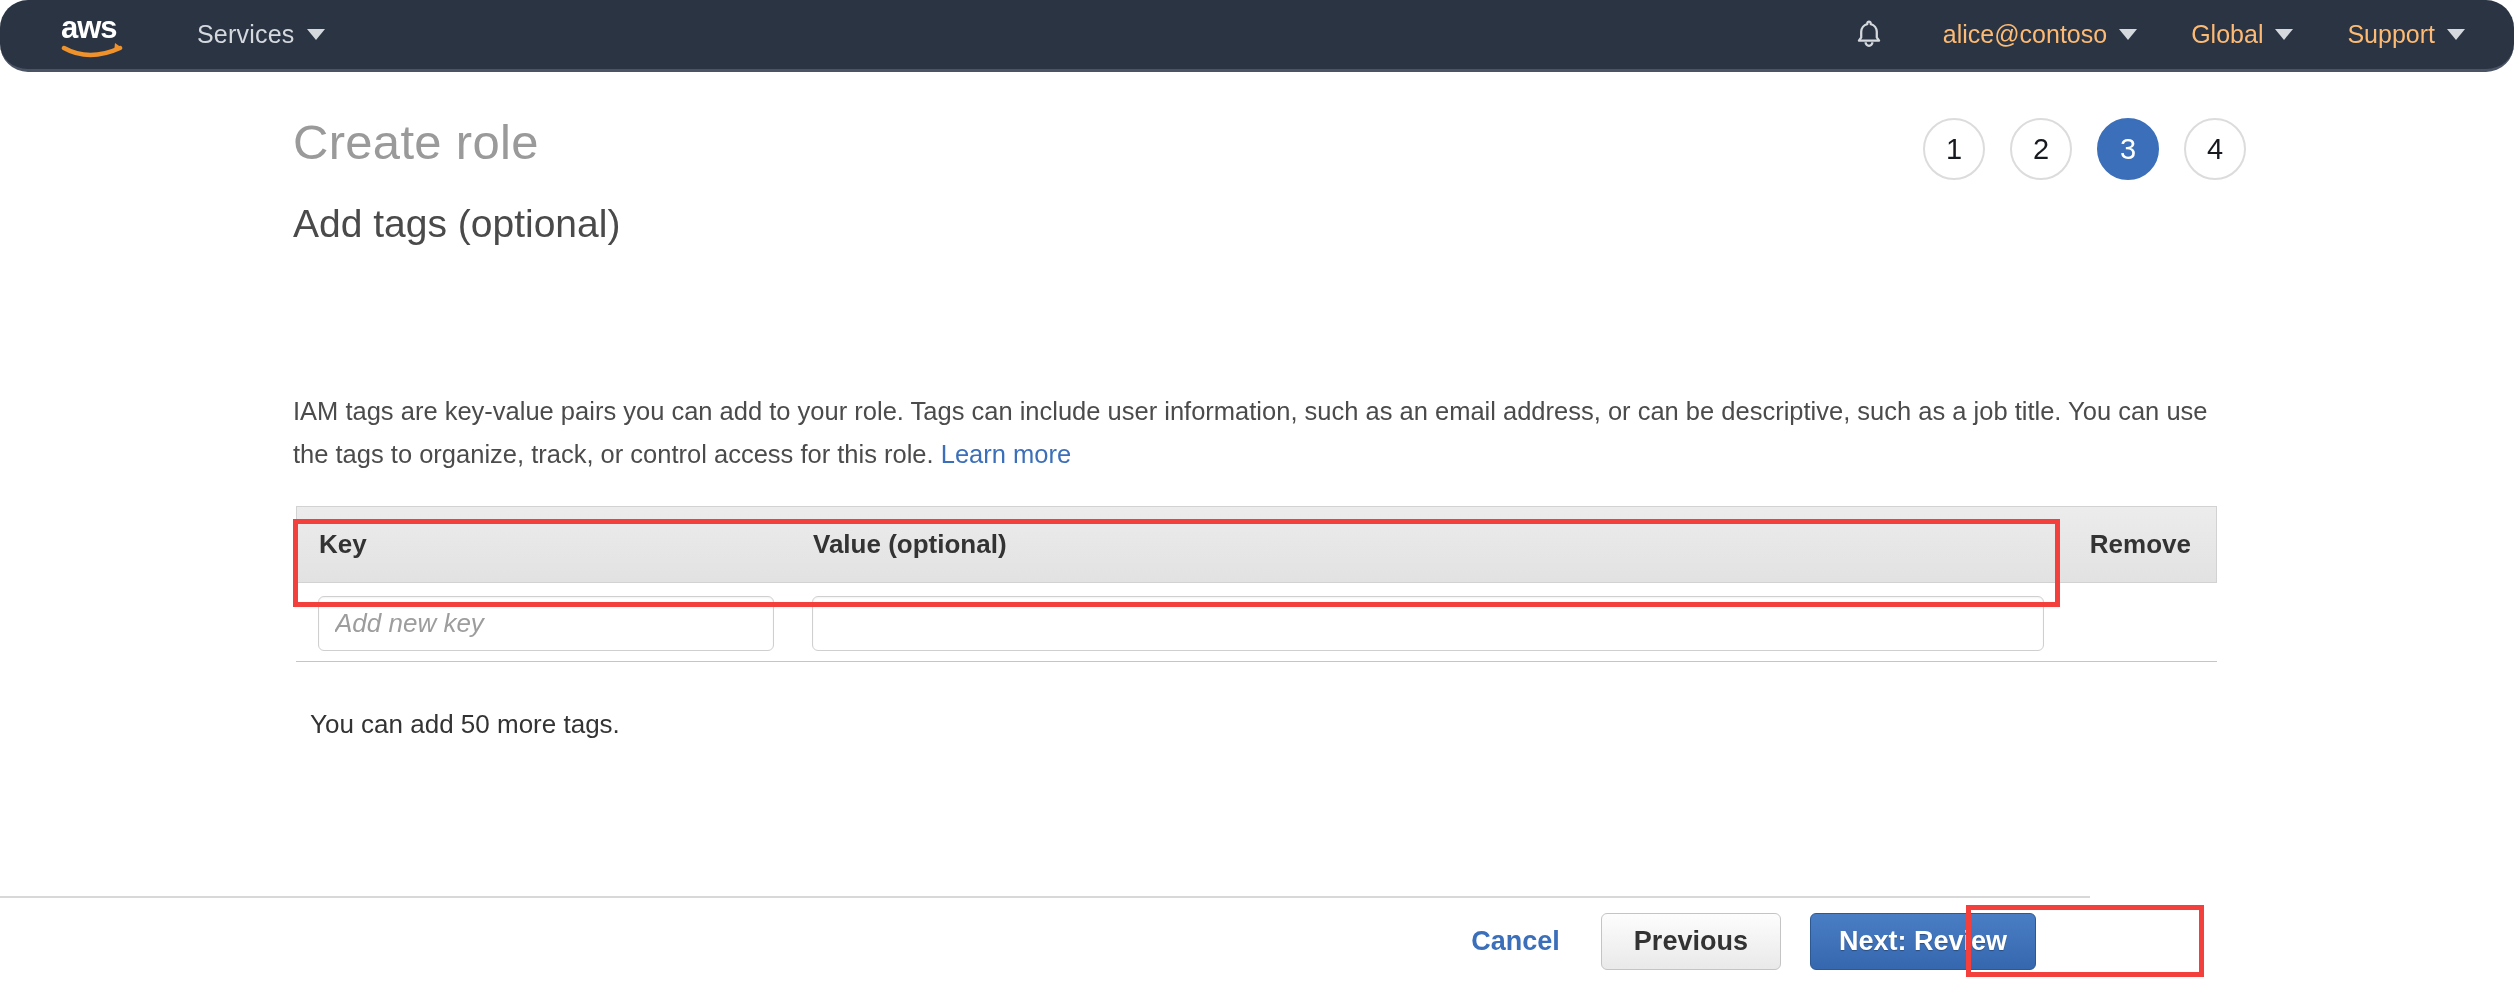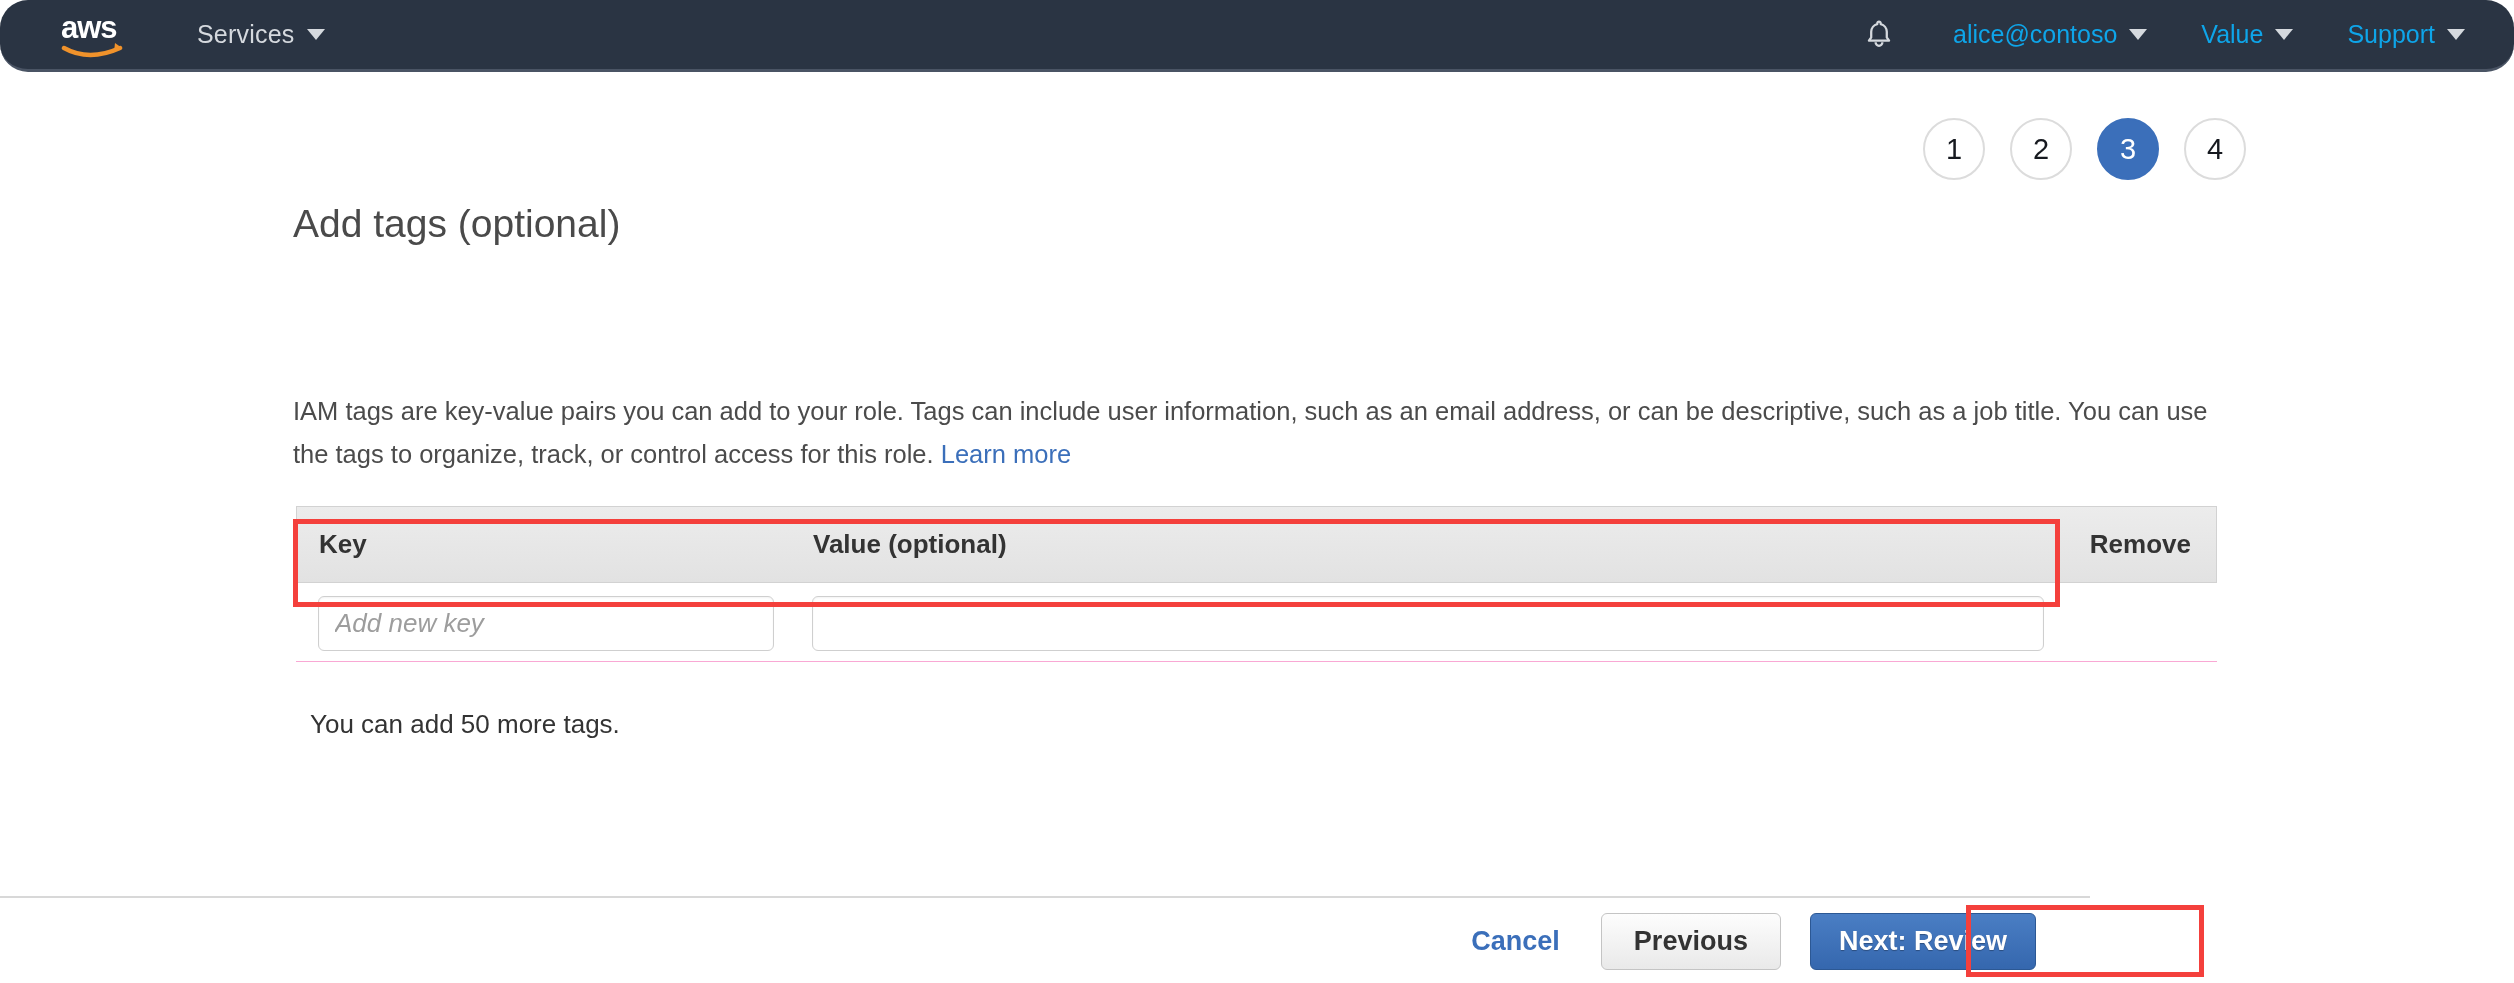--- a/index.html
+++ b/index.html
@@ -35,21 +35,21 @@
     border-right: 9px solid transparent;
     border-top: 11px solid #d5d9de;
     display: inline-block;
   }
   .nav-right {
     position: absolute; right: 22px; top: 0; height: 69px;
     display: flex; align-items: center; gap: 0;
   }
   .nav-item {
     display: flex; align-items: center; gap: 12px;
-    color: #0ea5e9; font-size: 25px;
+    color: #fdba74; font-size: 25px;
     padding: 0 27px; height: 69px; cursor: pointer;
   }
   .bell-wrap { padding: 0 30px; display: flex; align-items: center; height: 69px; cursor: pointer; }
 
   
   .content { position: absolute; top: 72px; left: 0; width: 2514px; height: 824px; background: #fff; }
 
   .page-title {
     position: absolute; left: 293px; top: 42px;
     font-size: 49px; color: #9a9a9a; font-weight: 400;
@@ -187,34 +187,35 @@
         <path d="M9.6 17.2a2.4 2.4 0 004.8 0" fill="none" stroke="#d5d9de" stroke-width="1.6"></path>
       </svg>
     </div>
 
     <div class="nav-item">
       <span>alice@contoso</span>
       <span class="caret"></span>
     </div>
 
     <div class="nav-item">
-      <span>Value</span>
+      <span>Global</span>
       <span class="caret"></span>
     </div>
 
     <div class="nav-item">
       <span>Support</span>
       <span class="caret"></span>
     </div>
 
   </div>
 </div>
 
 <div class="content">
 
+  <div class="page-title">Create role</div>
 
   <div class="steps">
     <div class="step">
       <span>1</span>
     </div>
     <div class="step">
       <span>2</span>
     </div>
     <div class="step active">
       <span>3</span>

